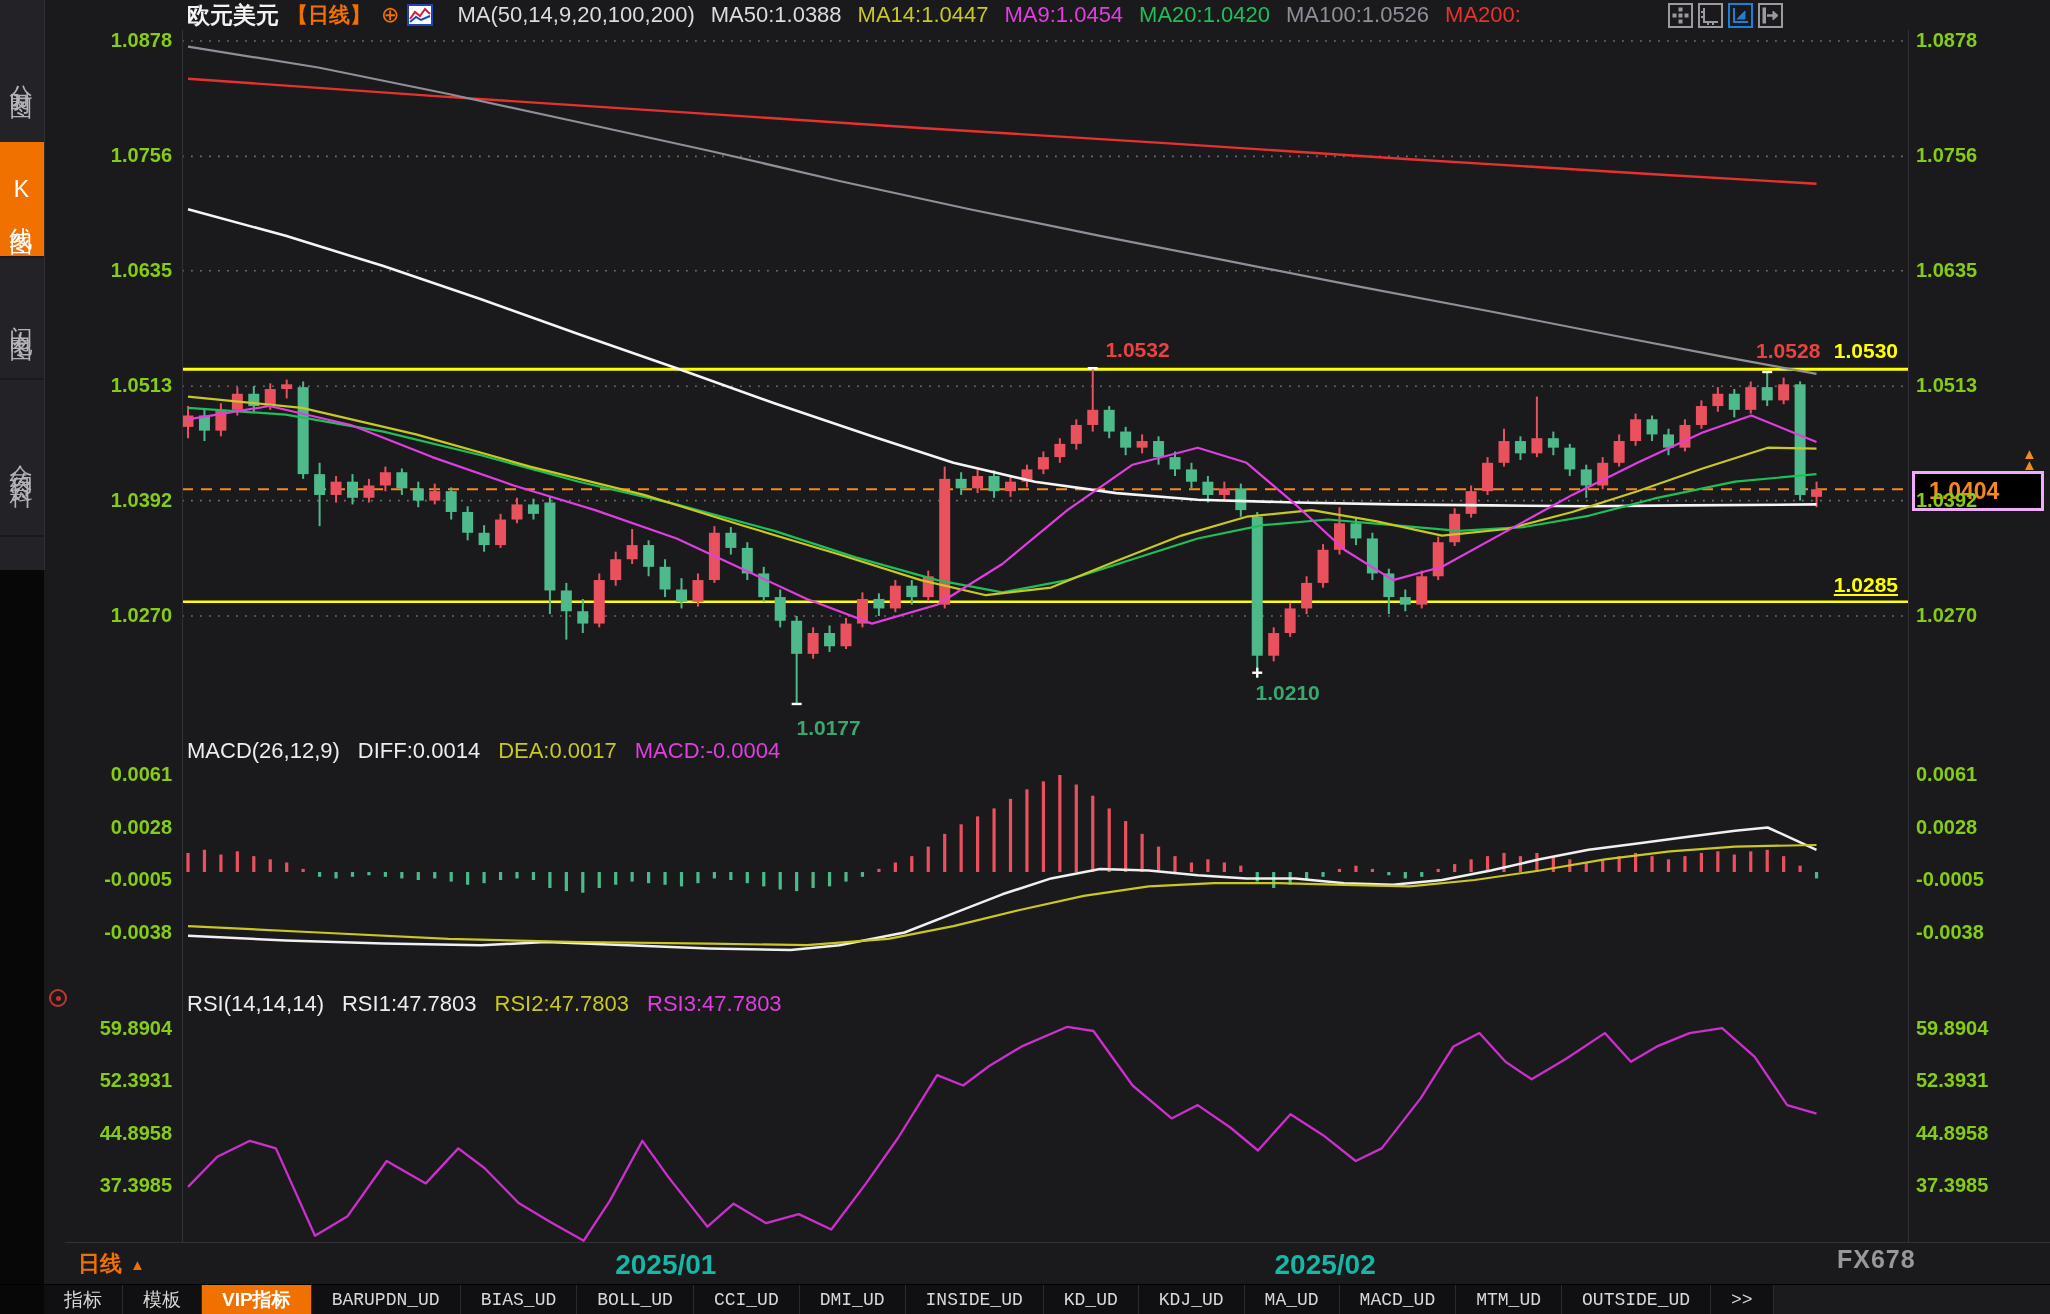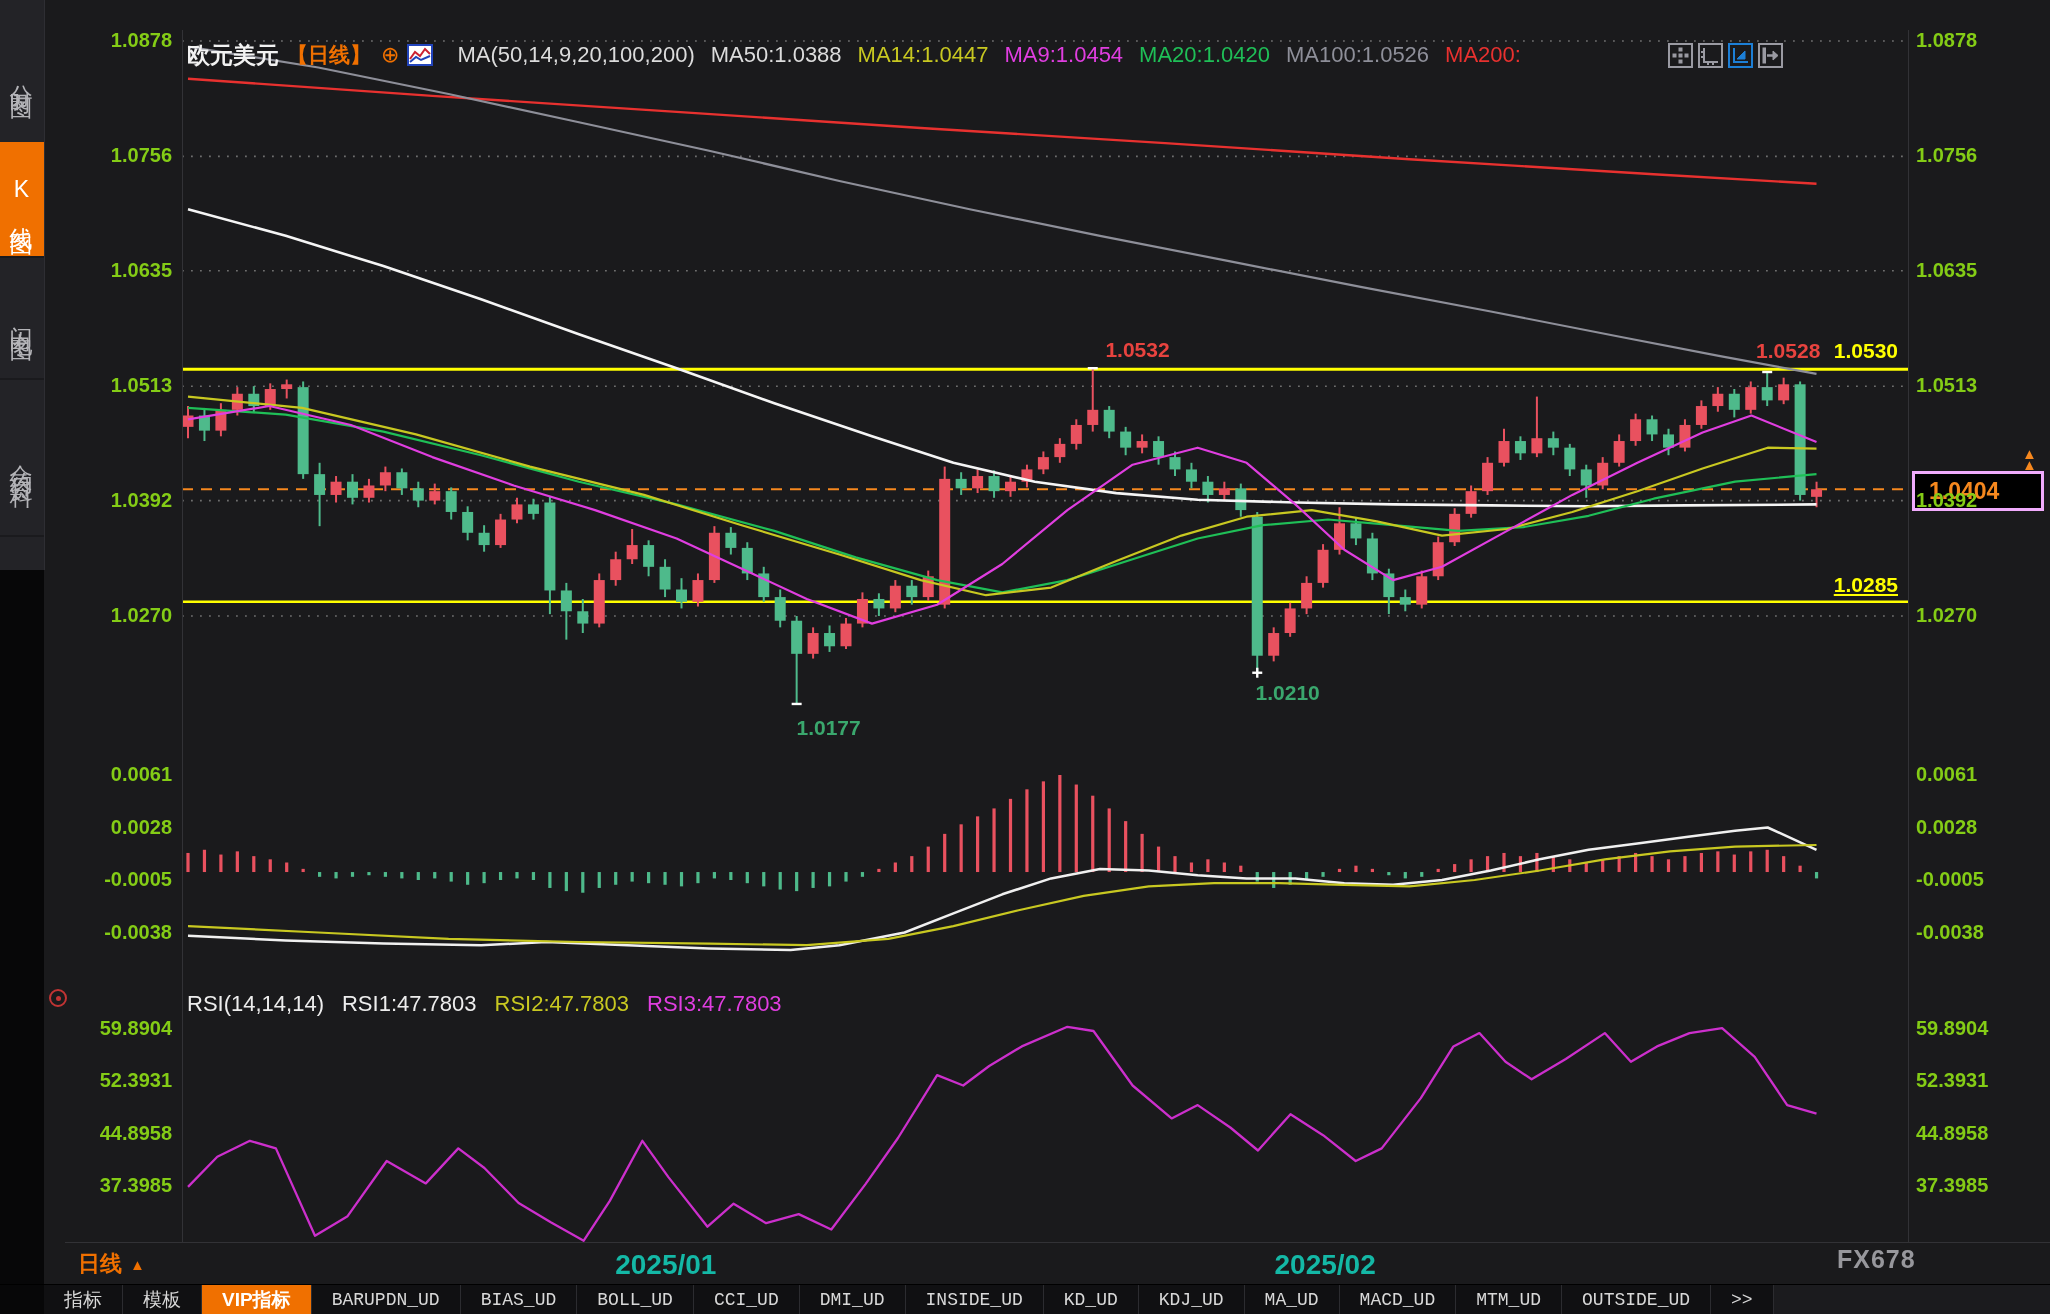--- a/index.html
+++ b/index.html
@@ -6,21 +6,21 @@
   #app{position:relative;width:2050px;height:1314px;background:#1a1a1c;overflow:hidden;
        font-family:"Liberation Sans","DejaVu Sans",sans-serif;}
   
   #sidebar{position:absolute;left:0;top:0;width:44px;height:570px;background:#232327;border-right:1px solid #2e2e33;}
   #sidebar-bottom{position:absolute;left:0;top:570px;width:44px;height:744px;background:#070708;}
   .side-item{position:absolute;left:0;width:44px;display:flex;align-items:center;justify-content:center;
              writing-mode:vertical-lr;text-orientation:upright;letter-spacing:7px;
              font-size:23px;color:#b4b4b8;cursor:pointer;border-bottom:2px solid #1a1a1d;}
   .side-item.active{background:#f07000;color:#ffffff;}
   
-  #header{position:absolute;left:44px;top:0;width:2006px;height:30px;display:flex;align-items:center;margin-top:40px;}
+  #header{position:absolute;left:44px;top:0;width:2006px;height:30px;display:flex;align-items:center;}
   #title-group{position:absolute;left:143px;top:0;height:30px;display:flex;align-items:center;gap:8px;white-space:nowrap;}
   #symbol-title{font-size:23px;font-weight:700;color:#f2f2f2;}
   #period-title{font-size:21px;font-weight:700;color:#f07000;}
   #circle-plus{font-size:22px;color:#f07000;line-height:22px;margin-left:2px;}
   .legend-seg{font-size:22px;font-weight:500;margin-left:16px;white-space:nowrap;text-align:center;}
   #win-icons{position:absolute;left:1624px;top:3px;display:flex;gap:5px;}
   .win-ic{width:25px;height:25px;border:2px solid #9a9aa2;box-sizing:border-box;background:#1a1a1c;
           display:flex;align-items:center;justify-content:center;cursor:pointer;}
   .win-ic.active{border-color:#1d7fd6;}
   
@@ -439,20 +439,21 @@
         <div class="win-ic">
           <svg width="21" height="21" viewBox="0 0 21 21" style="stroke:#9a9aa2;fill:#9a9aa2">
             <rect x="3" y="3" width="2.5" height="15"></rect>
             <path d="M7 10.5 H17" stroke-width="2.5" fill="none"></path>
             <path d="M13 6 L18 10.5 L13 15 Z" fill="#9a9aa2"></path>
           </svg>
         </div>
       </div>
   </div>
 
+  <div class="pane-legend" style="top:738px" id="macd-legend"><span style="color: rgb(237, 237, 237);">MACD(26,12,9)</span><span style="color: rgb(237, 237, 237);">DIFF:0.0014</span><span style="color: rgb(200, 200, 33);">DEA:0.0017</span><span style="color: rgb(224, 62, 224);">MACD:-0.0004</span></div>
   <div class="pane-legend" style="top:991px" id="rsi-legend"><span style="color: rgb(237, 237, 237);">RSI(14,14,14)</span><span style="color: rgb(237, 237, 237);">RSI1:47.7803</span><span style="color: rgb(200, 200, 33);">RSI2:47.7803</span><span style="color: rgb(224, 62, 224);">RSI3:47.7803</span></div>
 
   <div id="cur-price-box">
     <span>1.0404</span>
   </div>
   <div id="cur-price-arrows">▲<br>▲</div>
 
   <div id="target-icon"></div>
 
   <div id="xaxis-band">

